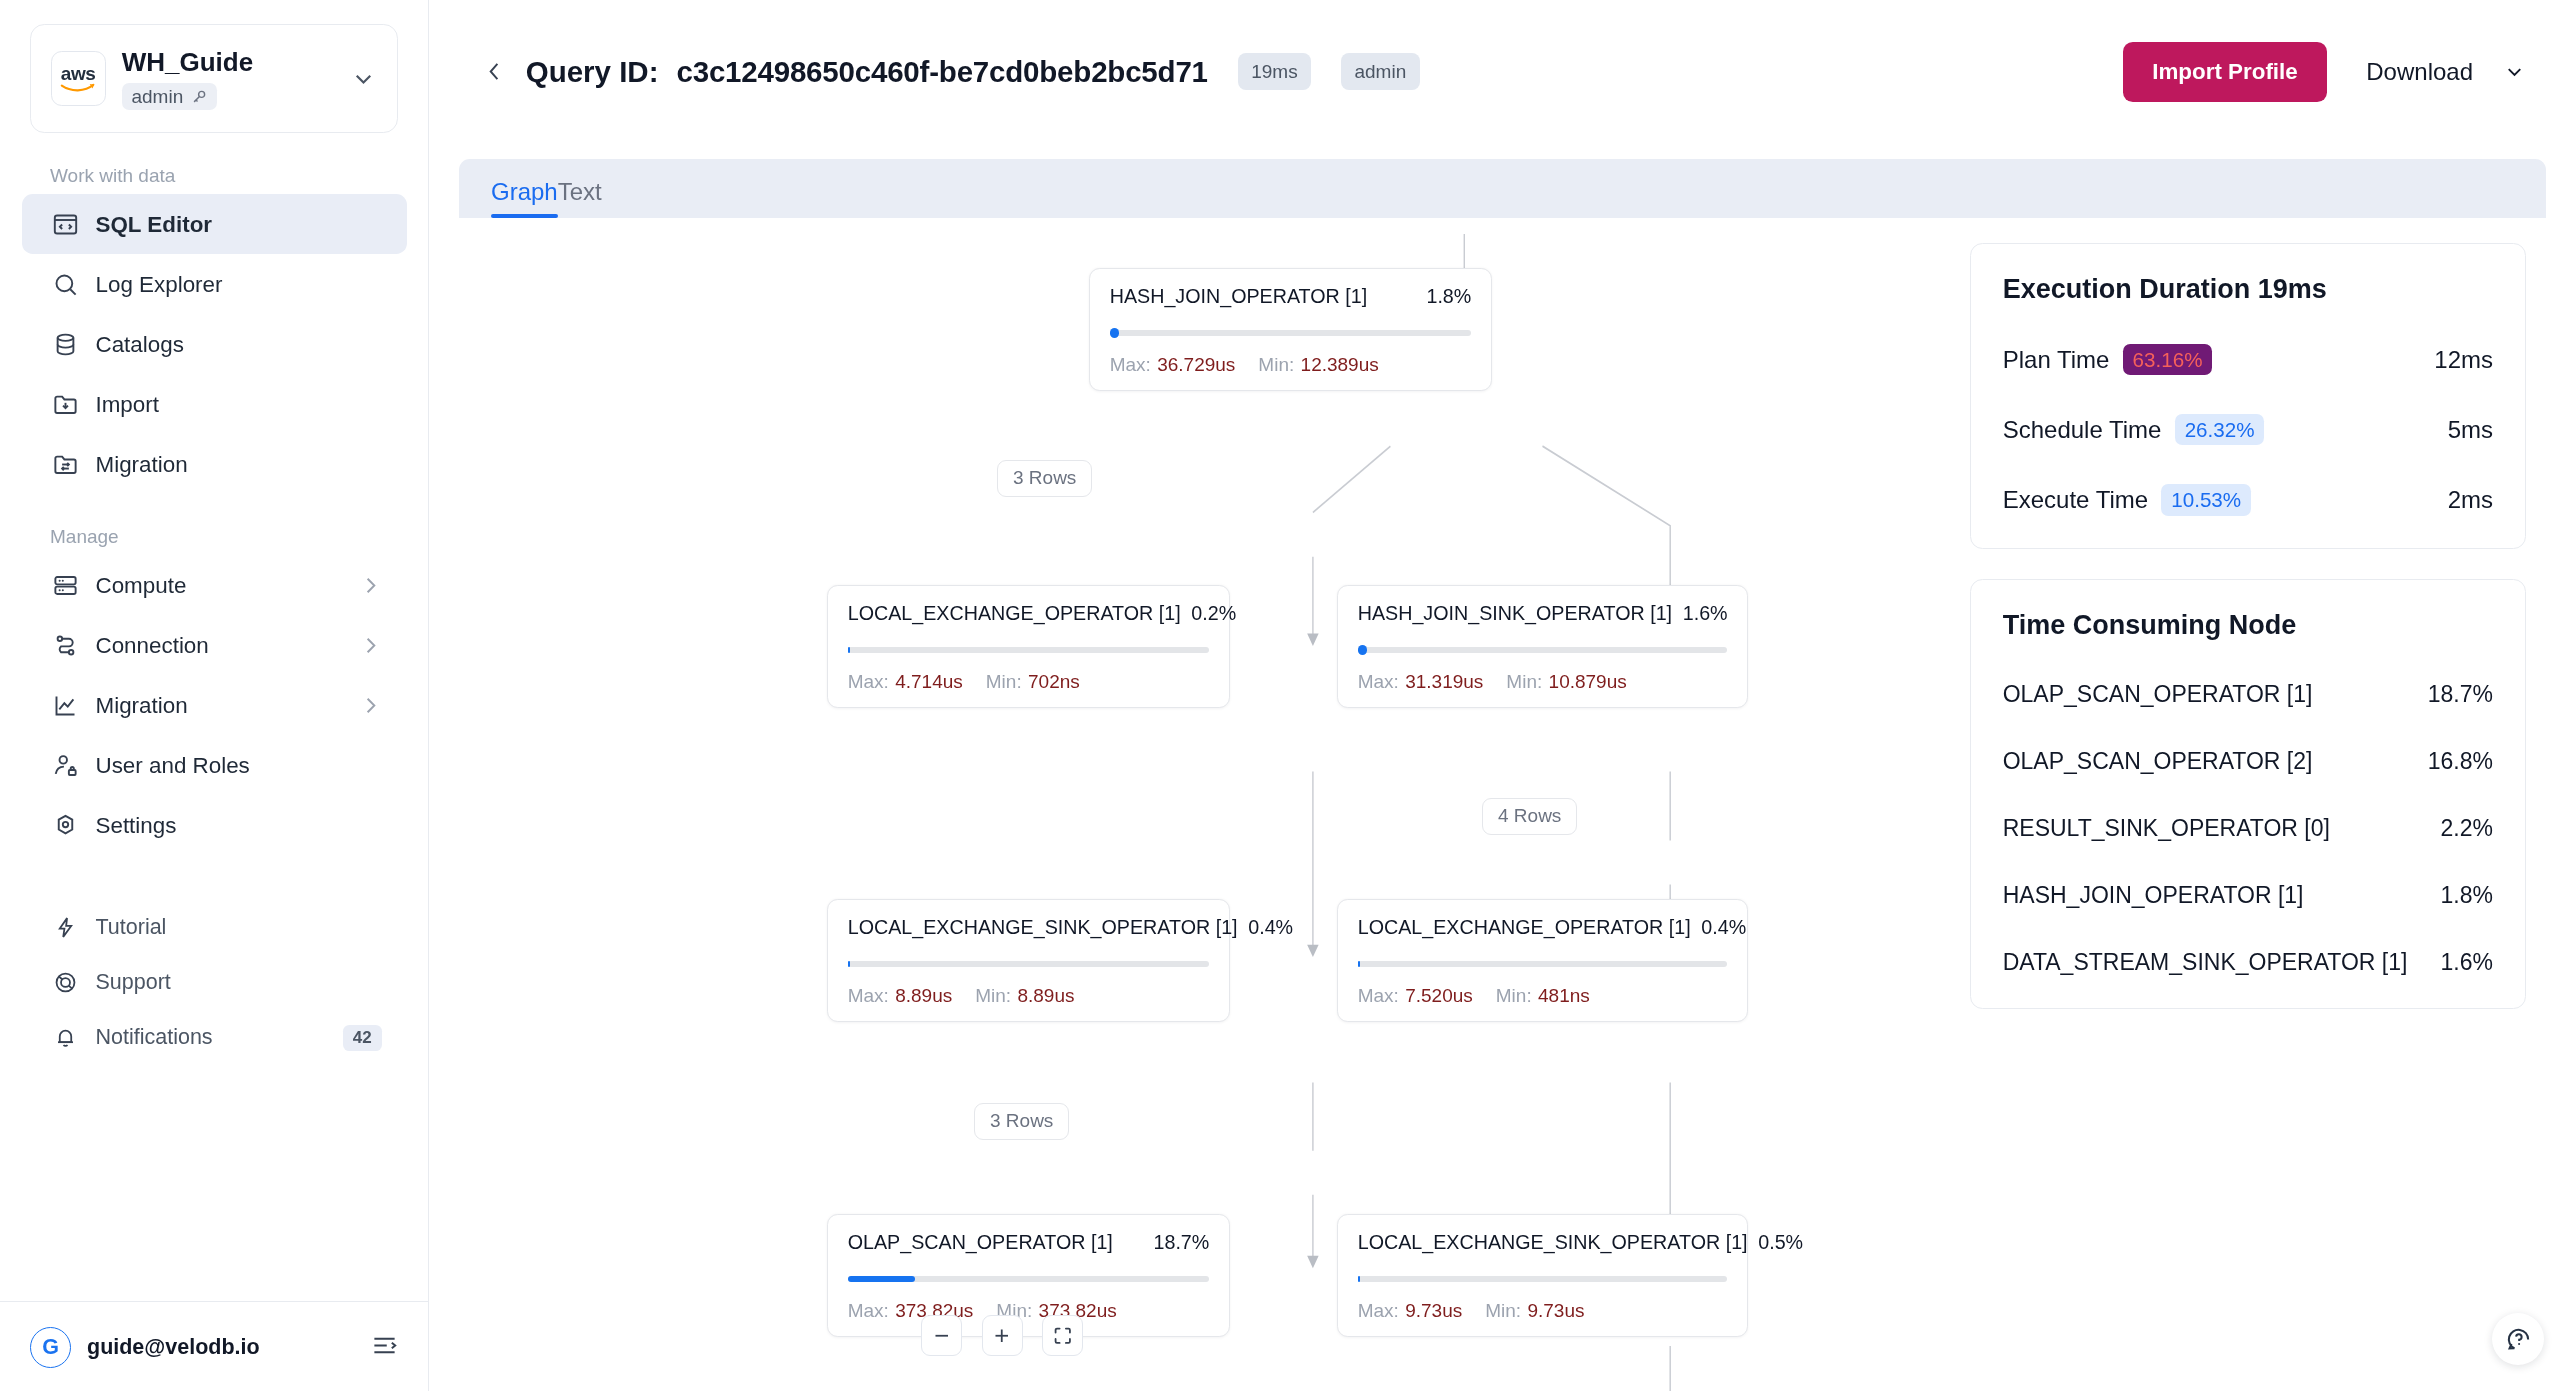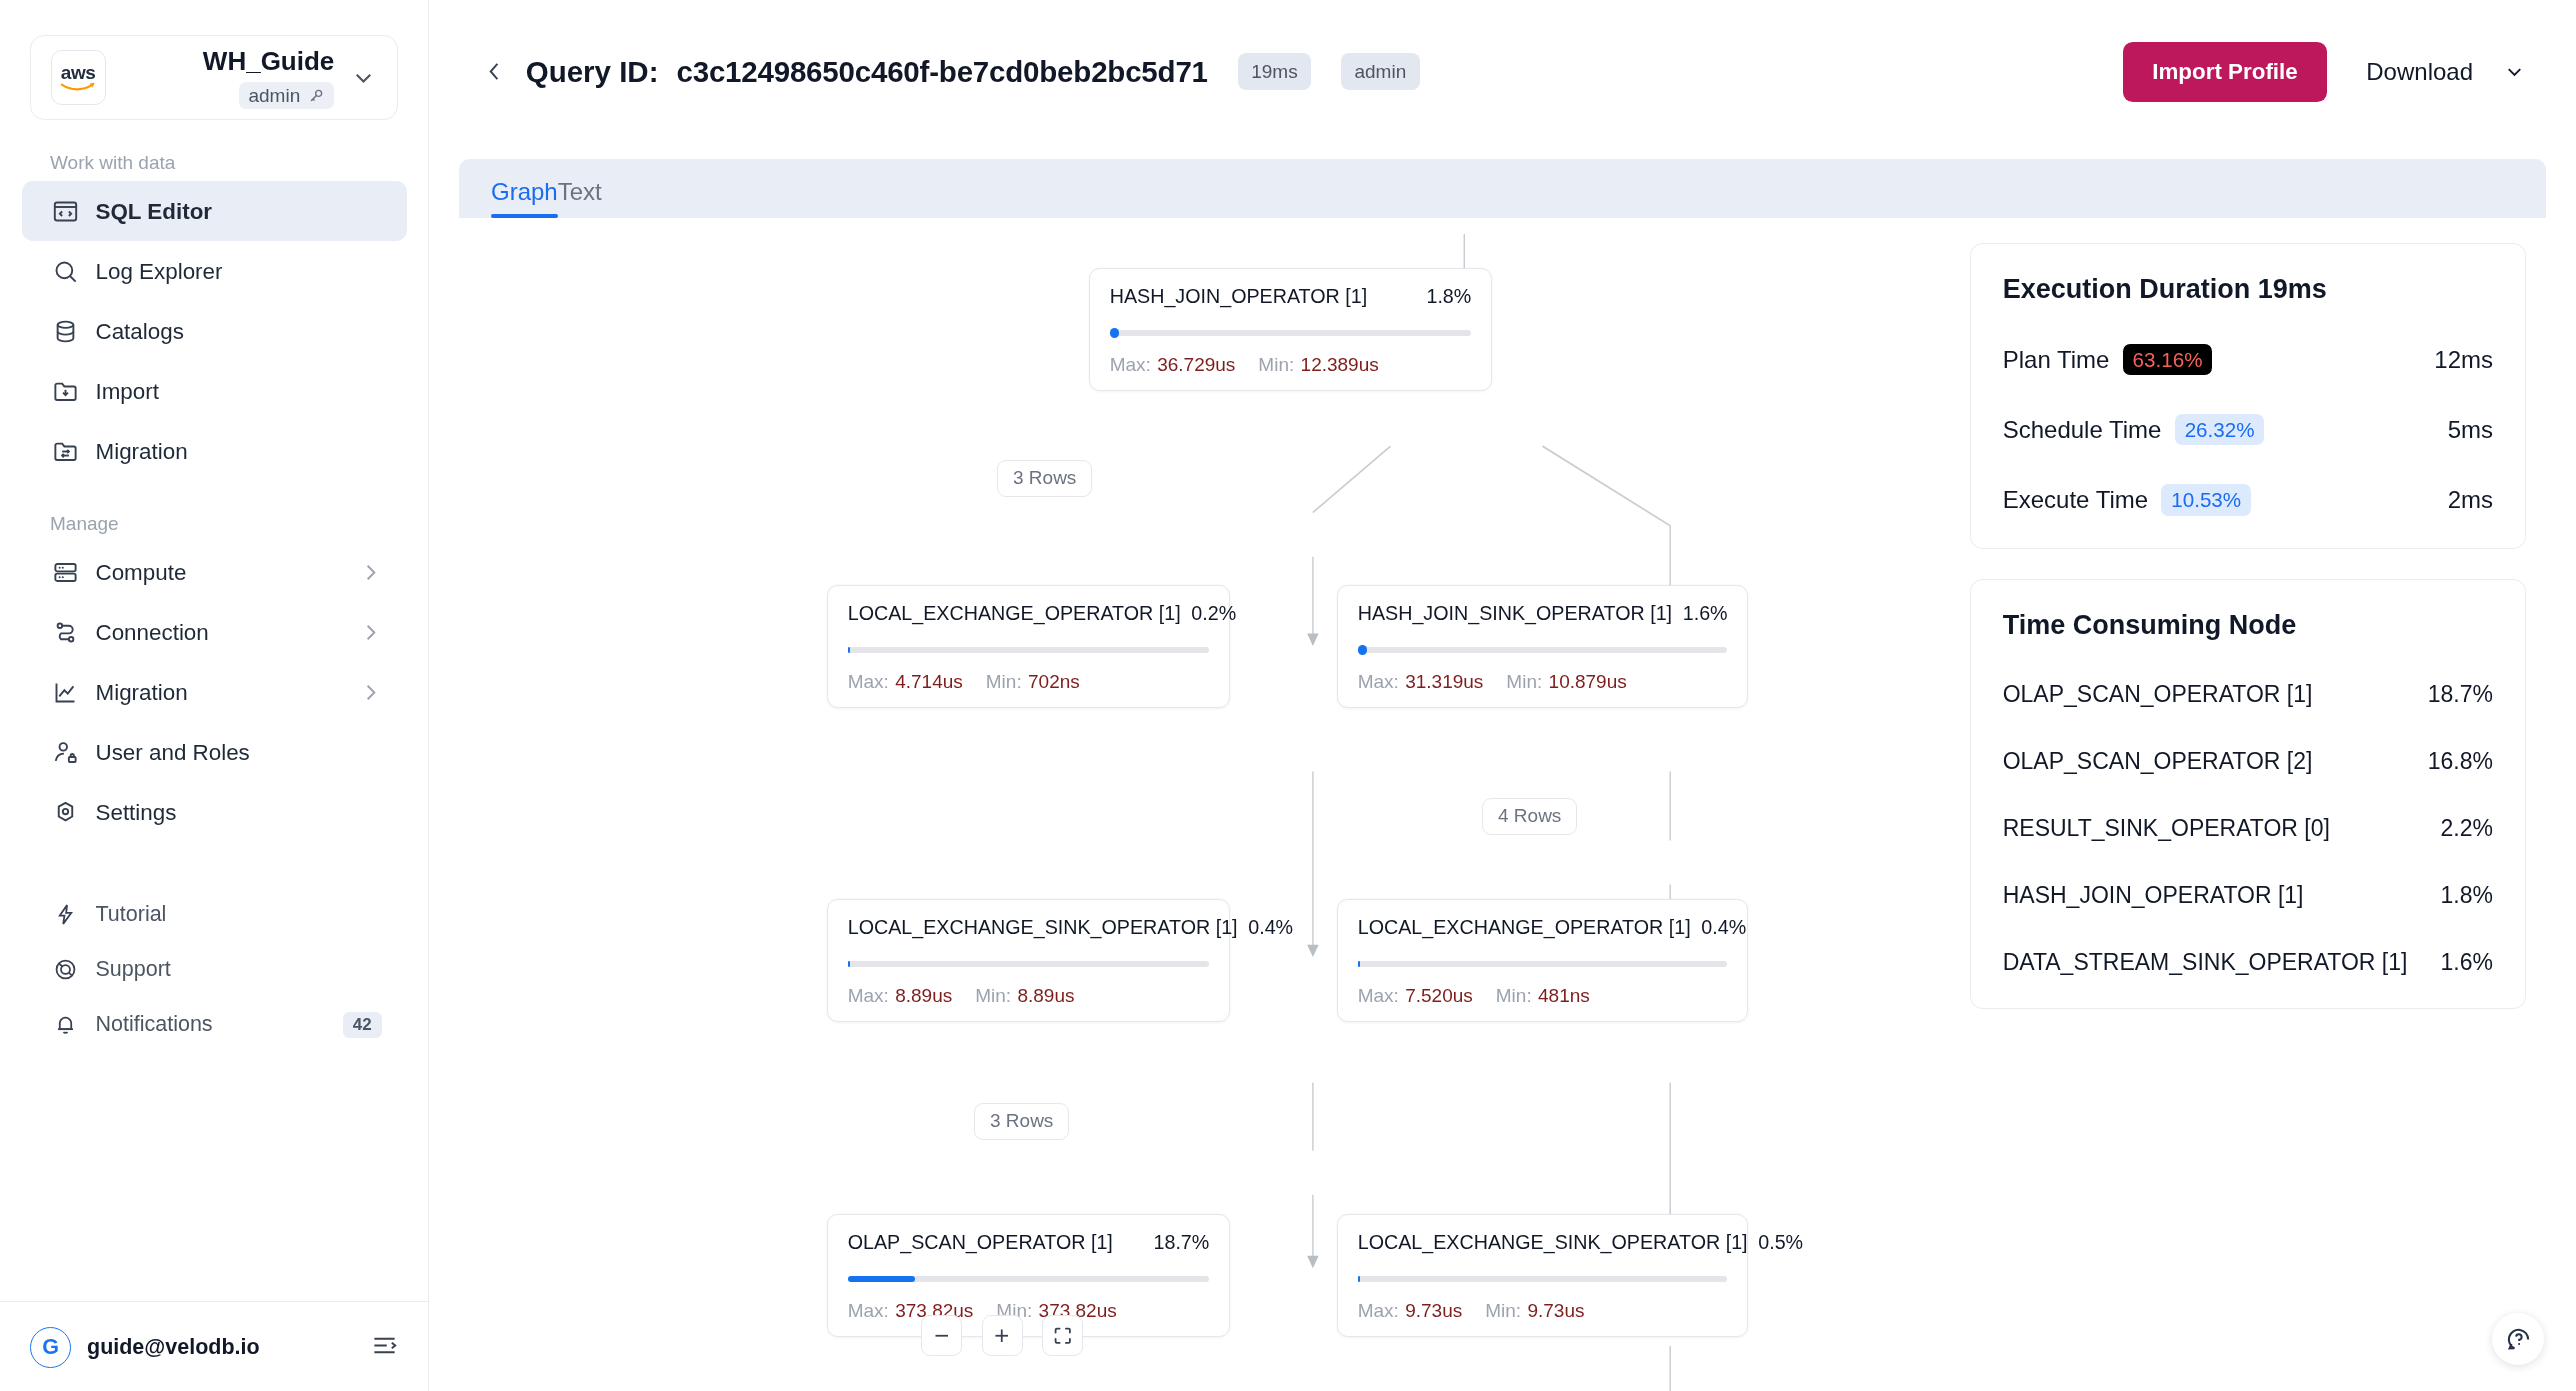--- a/index.html
+++ b/index.html
@@ -15,28 +15,27 @@
   
   .sidebar {
     width: 429px; height: 1392px;
     background: #ffffff;
     border-right: 1.8px solid #e8ebf0;
     display: flex; flex-direction: column;
     flex: 0 0 429px;
     position: relative;
   }
   .ws-card {
-    margin: 35px 30px 0 30px;
+    margin: 24px 30px 0 30px;
     border: 1.8px solid #e8ebf0;
     border-radius: 14.3px;
-    height: 85px;
+    height: 109px;
     display: flex; align-items: center;
     padding: 0 19.7px 0 19.7px;
     gap: 16px;
-    text-align: right;
   }
   .aws-logo {
     width: 55px; height: 55px;
     border: 1.8px solid #e3e7ee; border-radius: 10.7px;
     background: #fff;
     display: flex; flex-direction: column;
     align-items: center; justify-content: center;
     flex: 0 0 55px;
   }
   .aws-logo .aws-text {
@@ -207,21 +206,21 @@
   .card-title { font-size: 27px; font-weight: 700; color: #111827; }
   .dur-row {
     display: flex; align-items: center;
     margin-top: 39px;
   }
   .dur-label { font-size: 24px; color: #111827; }
   .dur-chip {
     font-size: 20.6px; border-radius: 7.2px;
     padding: 3.6px 9.8px; margin-left: 13.4px;
   }
-  .chip-red { background: #000000; color: #f4605a; }
+  .chip-red { background: #701a75; color: #f4605a; }
   .chip-blue { background: #ddeafd; color: #1a6cf0; }
   .dur-val { margin-left: auto; font-size: 24px; color: #111827; }
 
   .node-row { display: flex; align-items: center; margin-top: 40px; }
   .node-row:first-of-type { margin-top: 41px; }
   .node-name { font-size: 23px; color: #111827; }
   .node-pct { margin-left: auto; font-size: 23px; color: #111827; }
 
   .help-fab {
     position: absolute; right: 32px; bottom: 27px;

